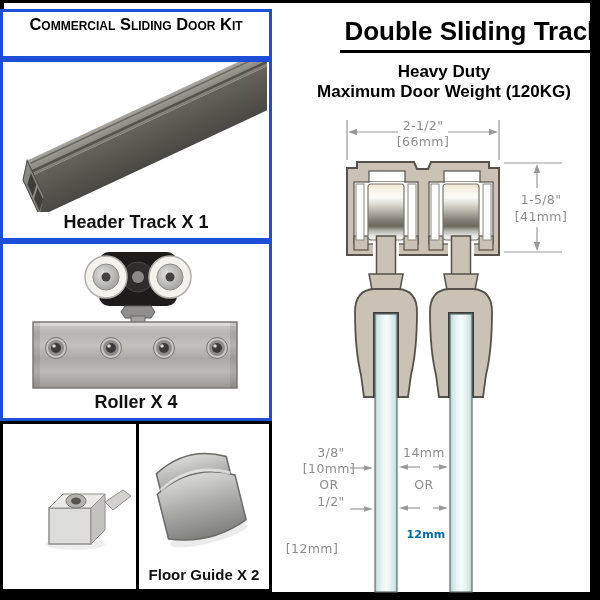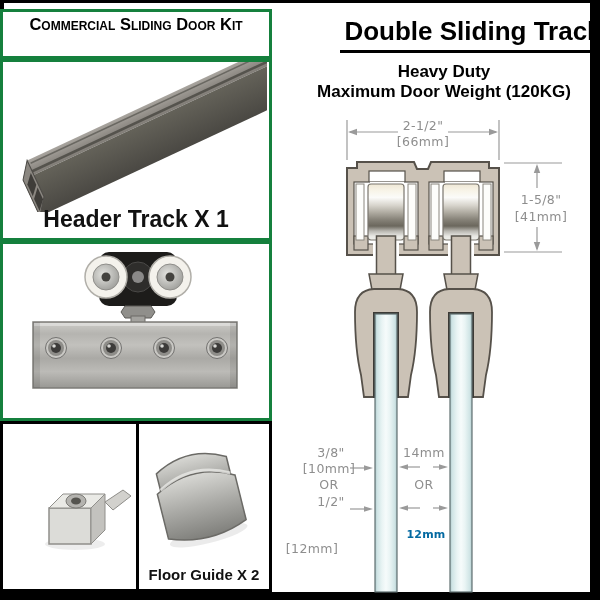--- a/index.html
+++ b/index.html
@@ -6,24 +6,24 @@
   #page{position:relative;width:600px;height:600px;background:#fff;overflow:hidden;
         font-family:"Liberation Sans",sans-serif;}
   
   .frame{position:absolute;background:#000;}
   .frame.top{left:0;top:0;width:600px;height:3px;}
   .frame.left{left:0;top:0;width:4px;height:600px;}
   .frame.right{left:590px;top:0;width:10px;height:600px;}
   .frame.bottom{left:0;top:592px;width:600px;height:8px;}
 
   
-  .lbox{position:absolute;left:0;width:272px;border:3px solid #15803d;background:#fff;
+  .lbox{position:absolute;left:0;width:272px;border:3px solid #1d4ed8;background:#fff;
         box-sizing:border-box;}
   .lbox .label{position:absolute;left:0;right:0;bottom:5px;text-align:center;
-        font-weight:bold;font-size:23px;color:#111;}
+        font-weight:bold;font-size:18px;color:#111;}
   .cell{position:absolute;top:421px;height:171px;border:3px solid #000;background:#fff;
         box-sizing:border-box;}
   .cell .label{position:absolute;left:0;right:0;bottom:6px;text-align:center;
         font-weight:bold;font-size:15px;color:#111;}
 
   .titlebox{top:9px;height:50px;text-align:center;}
   .title1{font-variant:small-caps;font-weight:bold;font-size:16.5px;margin-top:3px;
           letter-spacing:0px;white-space:nowrap;color:#000;}
   .title2{font-variant:small-caps;font-weight:bold;font-size:28px;line-height:24px;
           white-space:nowrap;color:#000;}
@@ -131,20 +131,21 @@
             <circle cx="161" cy="104" r="8" fill="#8e8d89"></circle>
             <circle cx="161" cy="104" r="5" fill="#3c3b39"></circle>
             <circle cx="159" cy="102" r="1.8" fill="#d8d8d4"></circle>
           <circle cx="214" cy="104" r="10.5" fill="#c9c8c4" stroke="#737270"></circle>
             <circle cx="214" cy="104" r="8" fill="#8e8d89"></circle>
             <circle cx="214" cy="104" r="5" fill="#3c3b39"></circle>
             <circle cx="212" cy="102" r="1.8" fill="#d8d8d4"></circle>
         </g>
       </g>
     </svg>
+    <div class="label">Roller X 4</div>
   </div>
 
   <div class="cell" style="left:0;width:139px;">
     <svg width="133" height="138" viewBox="0 0 133 138">
       <g transform="translate(8,6)">
         <ellipse cx="64" cy="114" rx="30" ry="6" fill="#000000" opacity="0.07"></ellipse>
         <polygon points="94,72 112,60 120,66 102,80" fill="#d2d1cd" stroke="#8e8d89"></polygon>
         <rect x="38" y="78" width="42" height="36" fill="#dcdcd8" stroke="#908f8b" stroke-width="1.5"></rect>
         <polygon points="38,78 52,64 94,64 80,78" fill="#eaeae6" stroke="#908f8b"></polygon>
         <polygon points="80,78 94,64 94,100 80,114" fill="#c3c2be" stroke="#908f8b"></polygon>

